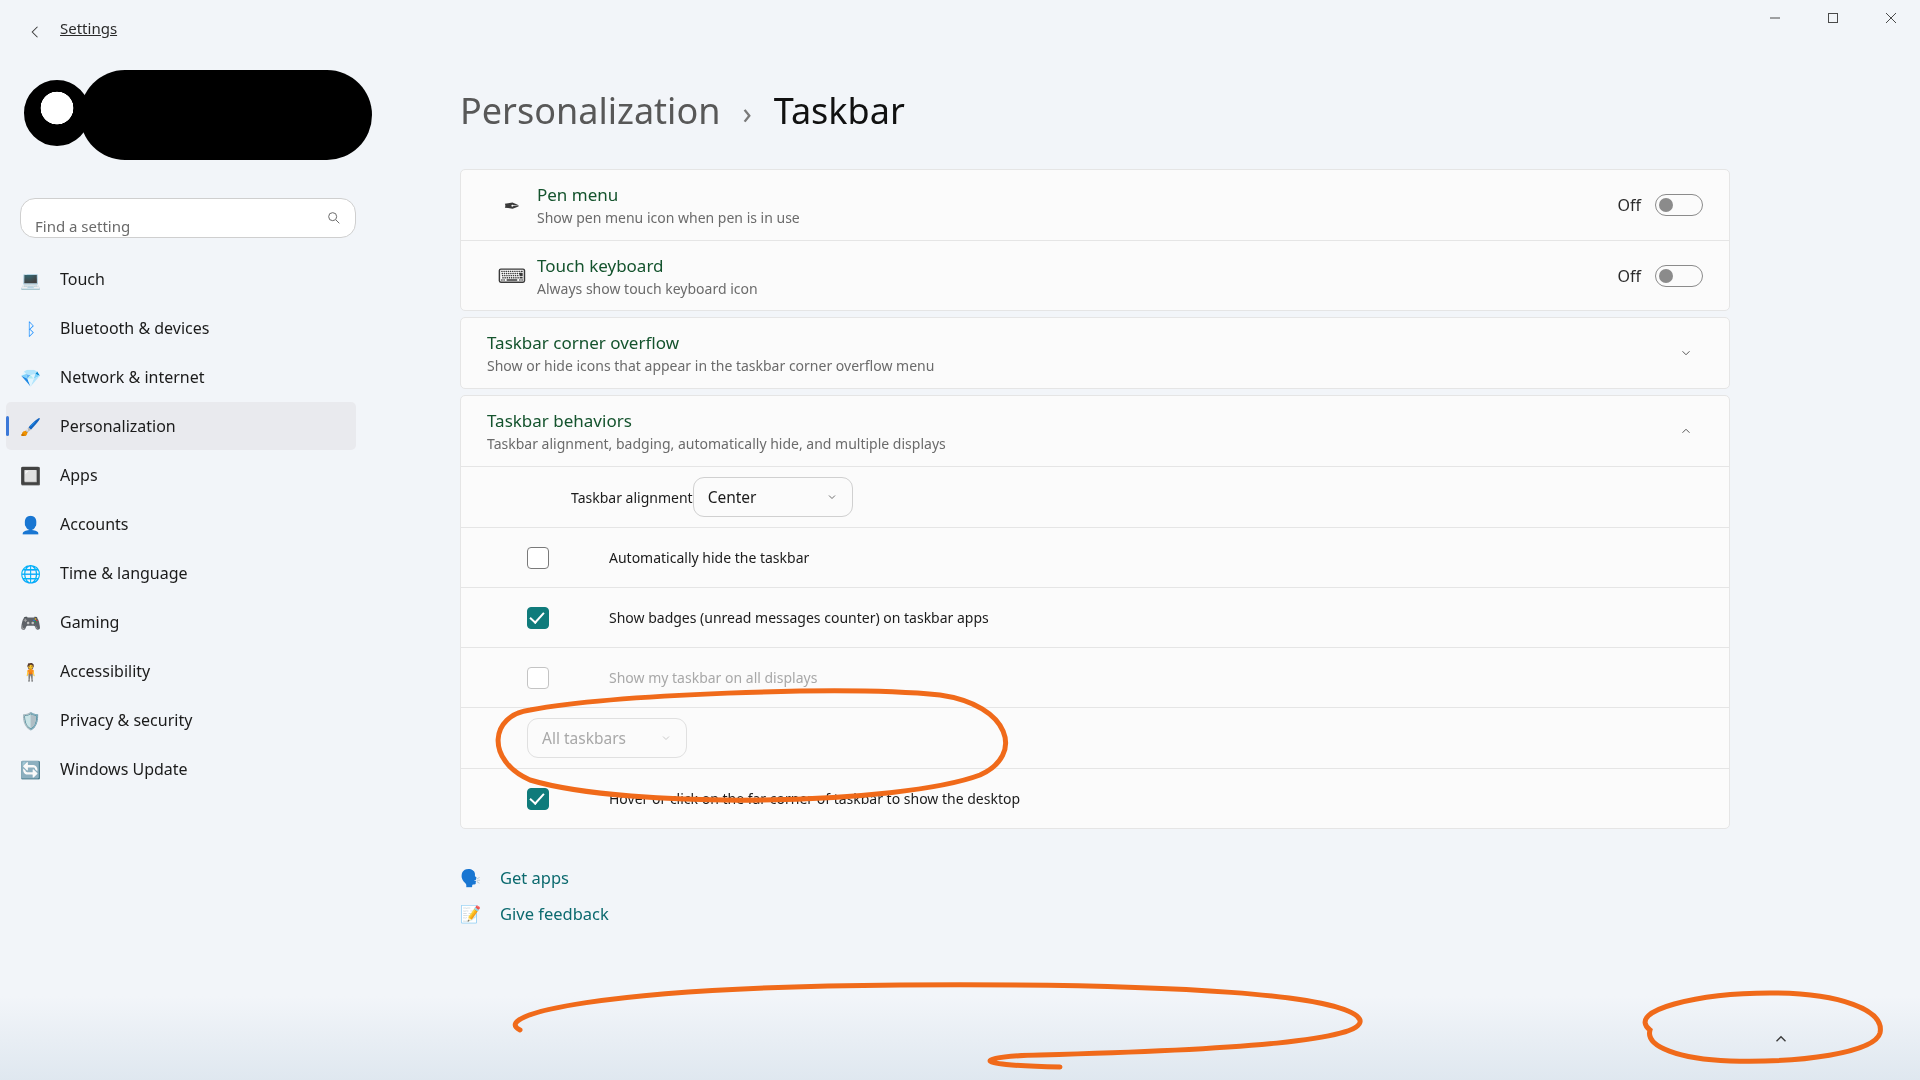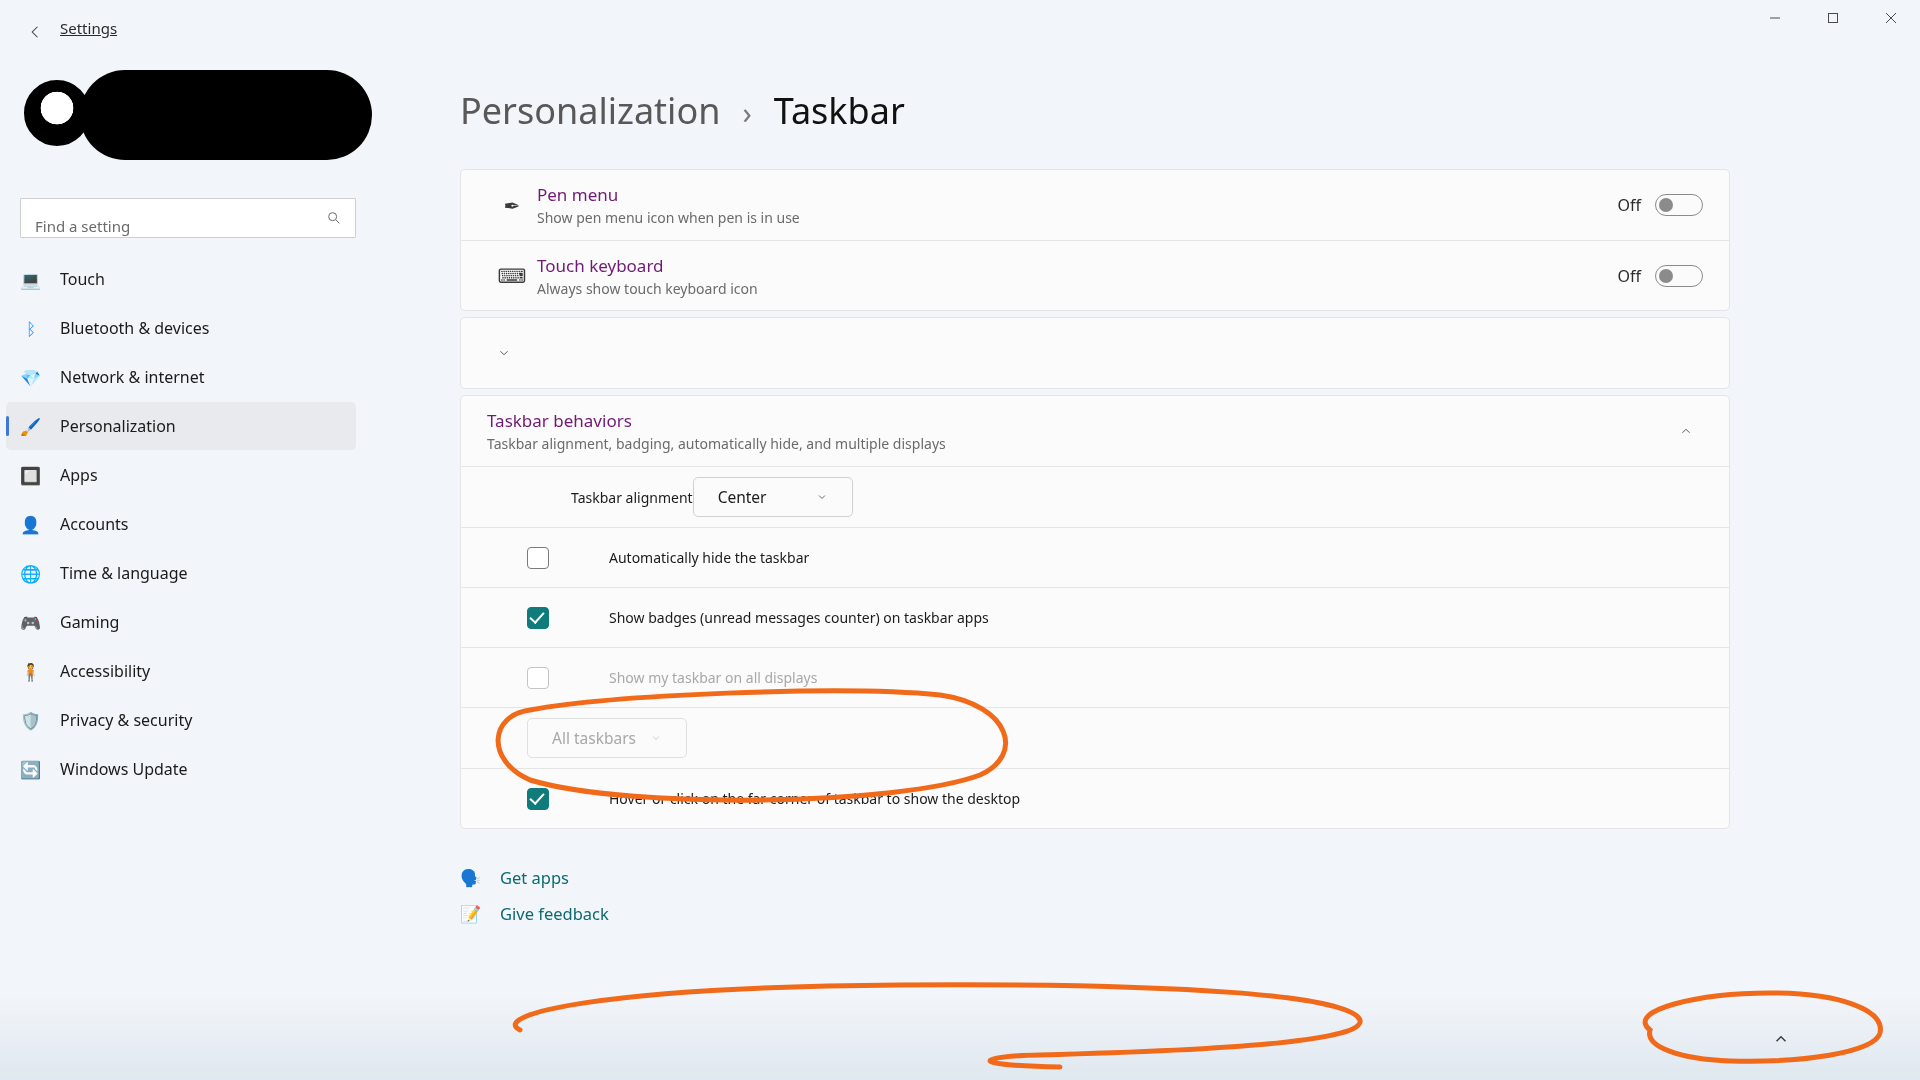--- a/index.html
+++ b/index.html
@@ -27,21 +27,21 @@
   .win-controls{position:absolute;right:0;top:0;display:flex;}
   .win-btn{width:58px;height:36px;display:flex;align-items:center;justify-content:center;}
   .win-btn svg{width:12px;height:12px;stroke:#4a4a4a;stroke-width:1;fill:none;}
 
   
   .leftcol{position:absolute;left:0;top:44px;width:372px;bottom:0;}
   .profile{position:relative;left:18px;top:18px;width:350px;height:100px;}
   .avatar{position:absolute;left:6px;top:18px;width:66px;height:66px;border-radius:50%;background:radial-gradient(circle at 50% 42%,#fff 0 34%,#000 35% 100%);border:2px solid #000;}
   .redact{position:absolute;left:62px;top:8px;width:292px;height:90px;background:#000;border-radius:55px;}
   .search-wrap{position:absolute;left:20px;top:154px;width:336px;}
-  .search{width:100%;height:40px;border:1px solid #cfcfcf;border-radius:1px;background:#fff;padding:15px 40px 0 14px;font-size:15px;color:#ec4899;}
+  .search{width:100%;height:40px;border:1px solid #cfcfcf;border-radius:15px;background:#fff;padding:15px 40px 0 14px;font-size:15px;color:#ec4899;}
   .search::placeholder{color:#6b6b6b;}
   .search-icon{position:absolute;right:12px;top:11px;width:18px;height:18px;}
   .search-icon svg{width:16px;height:16px;stroke:#6b6b6b;stroke-width:1.5;fill:none;}
 
   .nav{position:absolute;left:6px;top:210px;right:8px;}
   .nav-item{position:relative;display:flex;align-items:center;height:48px;padding-left:14px;border-radius:5px;margin:1px 8px 1px 0;cursor:default;}
   .nav-item.selected{background:var(--sidebar-sel);}
   .nav-item.selected::before{content:"";position:absolute;left:0;top:14px;width:3px;height:20px;background:#3b78d8;border-radius:2px;}
   .nav-ico{width:22px;height:22px;margin-right:18px;display:flex;align-items:center;justify-content:center;font-size:17px;}
   .nav-label{font-size:16px;color:#1b1b1b;}
@@ -52,40 +52,40 @@
   .crumb-parent{color:#585858;font-weight:400;}
   .crumb-sep{color:#7a7a7a;font-size:30px;}
   .crumb-current{font-weight:400;color:#111;}
 
   .stack{margin-top:34px;width:1270px;}
   .card{background:var(--panel);border:1px solid var(--panel-border);border-radius:5px;margin-bottom:6px;}
   .row{display:flex;align-items:center;min-height:70px;padding:12px 26px;}
   .row + .row{border-top:1px solid var(--panel-border);}
   .row .lead-ico{width:50px;display:flex;justify-content:center;align-items:center;font-size:20px;color:#3a3a3a;}
   .row .txt{flex:1;}
-  .row .title{font-size:17px;color:#701a75;}
+  .row .title{font-size:17px;color:#14532d;}
   .row .sub{font-size:14px;color:var(--muted);margin-top:2px;}
   .row .trail{display:flex;align-items:center;gap:14px;}
   .state-label{font-size:16px;color:#2b2b2b;}
 
   .toggle{position:relative;width:48px;height:22px;border:1px solid var(--toggle-off);border-radius:11px;background:transparent;}
   .toggle::after{content:"";position:absolute;left:3px;top:3px;width:14px;height:14px;border-radius:50%;background:var(--toggle-off);}
 
   .expander{width:34px;height:34px;display:flex;align-items:center;justify-content:center;}
   .chev{width:14px;height:14px;stroke:#4a4a4a;stroke-width:1.6;fill:none;}
 
   
   .subrow{display:flex;align-items:center;min-height:60px;padding:10px 26px 10px 66px;border-top:1px solid var(--panel-border);}
   .subrow .title{font-size:14px;margin-left:44px;}
   .subrow.disabled .title{color:var(--disabled);}
   .checkbox{width:22px;height:22px;border:1.5px solid #7a7a7a;border-radius:4px;margin-right:16px;background:#fff;position:relative;flex-shrink:0;}
   .checkbox.checked{background:#0f7b7b;border-color:#0f7b7b;}
   .checkbox.checked::after{content:"";position:absolute;left:5px;top:1px;width:6px;height:12px;border:solid #fff;border-width:0 2px 2px 0;transform:rotate(42deg);}
   .checkbox.disabled{border-color:#c4c4c4;}
-  .select{width:160px;height:40px;border:1px solid #d0d0d0;border-radius:5px;background:#fbfbfb;display:flex;align-items:center;justify-content:space-between;padding:0 24px;font-size:15.5px;}
+  .select{width:160px;height:40px;border:1px solid #d0d0d0;border-radius:11px;background:#fbfbfb;display:flex;align-items:center;justify-content:space-between;padding:0 14px;font-size:15.5px;}
   .select.disabled{color:var(--disabled);border-color:#e0e0e0;}
 
   
   .help{margin-top:30px;}
   .help-row{display:flex;align-items:center;gap:18px;height:36px;}
   .help-ico{width:22px;font-size:17px;color:#333;}
   .help-link{color:var(--teal-link);font-size:16.5px;}
 
   
   .ann{position:absolute;pointer-events:none;}
@@ -214,20 +214,24 @@
         </div>
         <div class="trail">
           <span class="state-label">Off</span>
           <div class="toggle"></div>
         </div>
       </div>
     </div>
 
     <div class="card">
       <div class="row">
+        <div class="txt" style="margin-left:0">
+          <div class="title">Taskbar corner overflow</div>
+          <div class="sub">Show or hide icons that appear in the taskbar corner overflow menu</div>
+        </div>
         <div class="trail">
           <div class="expander">
               <svg class="chev" viewBox="0 0 24 24">
                 <path d="M6 9l6 6 6-6"></path>
               </svg>
             </div>
         </div>
       </div>
     </div>
 

